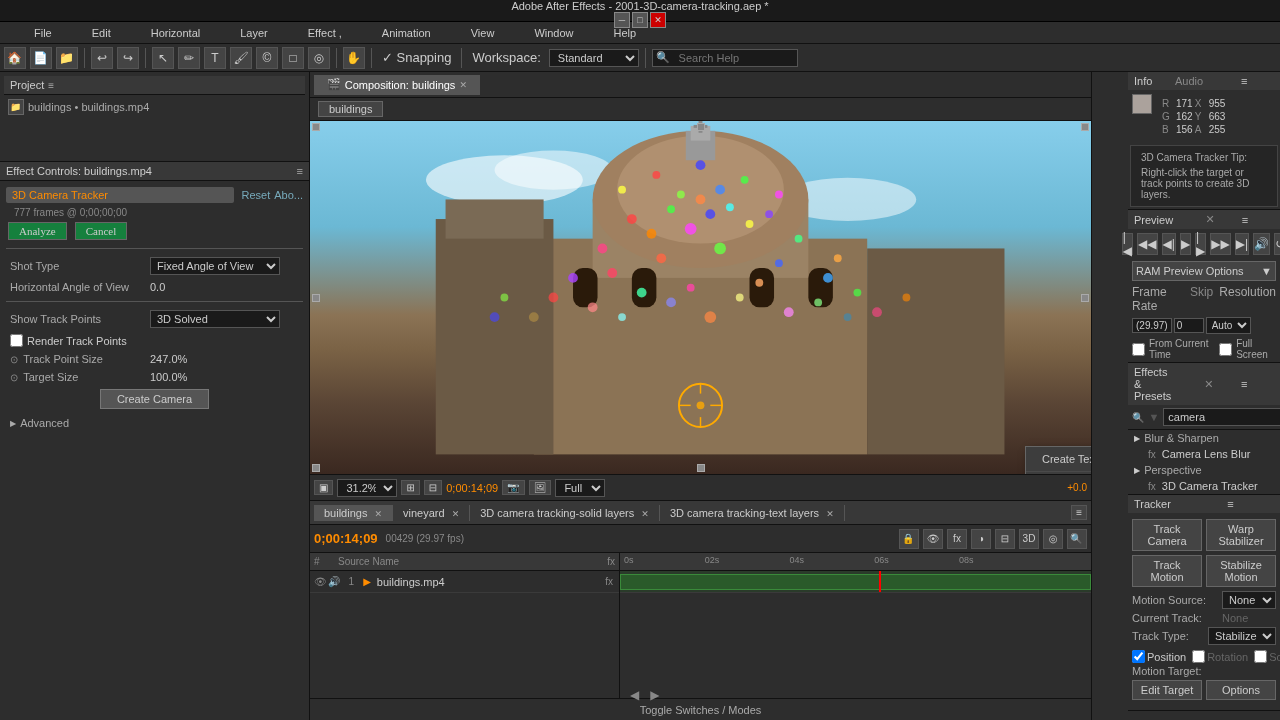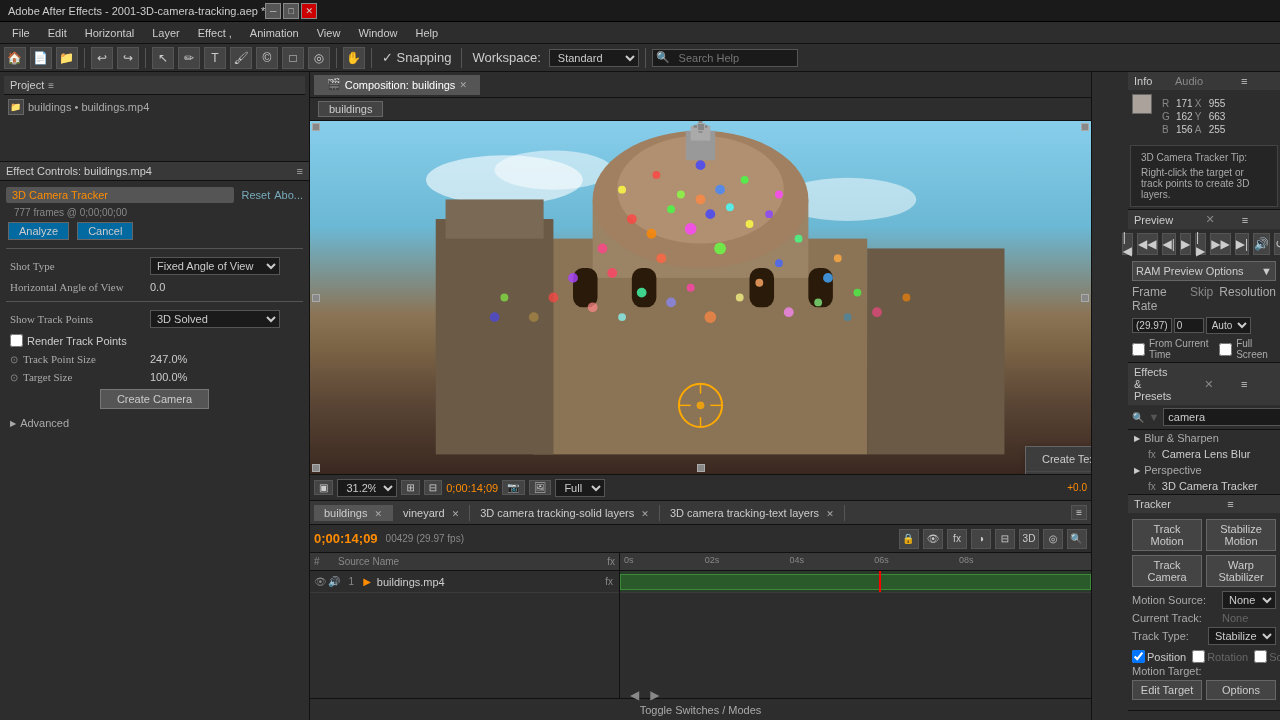--- a/index.html
+++ b/index.html
@@ -8,20 +8,21 @@
     
     #titlebar {
       background: #1a1a1a;
       height: 22px;
       display: flex;
       align-items: center;
       padding: 0 8px;
       color: #ccc;
       font-size: 11px;
       border-bottom: 1px solid #000;
+      flex-direction: column;
     }
     #titlebar-controls { display: flex; gap: 2px; }
     .title-btn {
       width: 16px; height: 16px;
       background: #555;
       border: 1px solid #888;
       display: flex; align-items: center; justify-content: center;
       font-size: 9px; cursor: pointer; color: #ccc;
     }
 
@@ -33,20 +34,21 @@
       align-items: center;
       padding: 0 4px;
       gap: 2px;
       border-bottom: 1px solid #111;
     }
     .menu-item {
       padding: 2px 8px;
       cursor: pointer;
       color: #ccc;
       font-size: 11px;
+      margin-left: 22px;
     }
 
     
     #toolbar {
       background: #2d2d2d;
       height: 28px;
       display: flex;
       align-items: center;
       padding: 0 4px;
       gap: 4px;
@@ -122,38 +124,39 @@
       color: #ff8c00;
       padding: 2px 6px;
       font-size: 11px;
       border-radius: 2px;
       flex: 1;
     }
     .tracker-reset { color: #7ab; font-size: 11px; margin-left: 8px; cursor: pointer; }
     .tracker-about { color: #7ab; font-size: 11px; margin-left: 4px; cursor: pointer; }
     .tracker-frames { color: #888; font-size: 10px; margin: 2px 0 2px 8px; }
     .tracker-btn {
-      background: #0369a1;
+      background: #15803d;
       border: 1px solid #666;
       color: #ccc;
       padding: 2px 10px;
       cursor: pointer;
       font-size: 11px;
       margin: 2px;
+      font-family: Liberation Serif, serif;
     }
     .orange-value { color: #ff8c00; }
     .section-divider { height: 1px; background: #555; margin: 6px 0; }
 
     .prop-row {
       display: flex;
       align-items: center;
       padding: 2px 4px;
       margin-bottom: 2px;
     }
-    .prop-label { color: #aaa; font-size: 11px; width: 140px; font-family: Liberation Serif, serif; }
+    .prop-label { color: #aaa; font-size: 11px; width: 140px; }
     .prop-value { color: #ccc; font-size: 11px; }
     .prop-dropdown {
       background: #1a1a1a;
       border: 1px solid #555;
       color: #ccc;
       font-size: 11px;
       padding: 1px 2px;
       width: 130px;
     }
     .checkbox-row { display: flex; align-items: center; padding: 2px 4px; margin-bottom: 2px; }
@@ -1047,26 +1050,26 @@
     </div>
 
     <div class="right-section">
       <div class="right-section-header">
         <span>Tracker</span>
         <span style="flex:1"></span>
         <span style="cursor:pointer">≡</span>
       </div>
       <div class="tracker-panel-content">
         <div class="tracker-pair">
+          <button class="tracker-pair-btn">Track Camera</button>
+          <button class="tracker-pair-btn">Warp Stabilizer</button>
+        </div>
+        <div class="tracker-pair">
           <button class="tracker-pair-btn">Track Motion</button>
           <button class="tracker-pair-btn">Stabilize Motion</button>
-        </div>
-        <div class="tracker-pair">
-          <button class="tracker-pair-btn">Track Camera</button>
-          <button class="tracker-pair-btn">Warp Stabilizer</button>
         </div>
         <div class="tracker-motion-row">
           <span class="tracker-motion-label">Motion Source:</span>
           <select class="tracker-motion-select">
             <option>None</option>
           </select>
         </div>
         <div class="tracker-motion-row">
           <span class="tracker-motion-label">Current Track:</span>
           <span style="color:#666;font-size:11px;">None</span>

